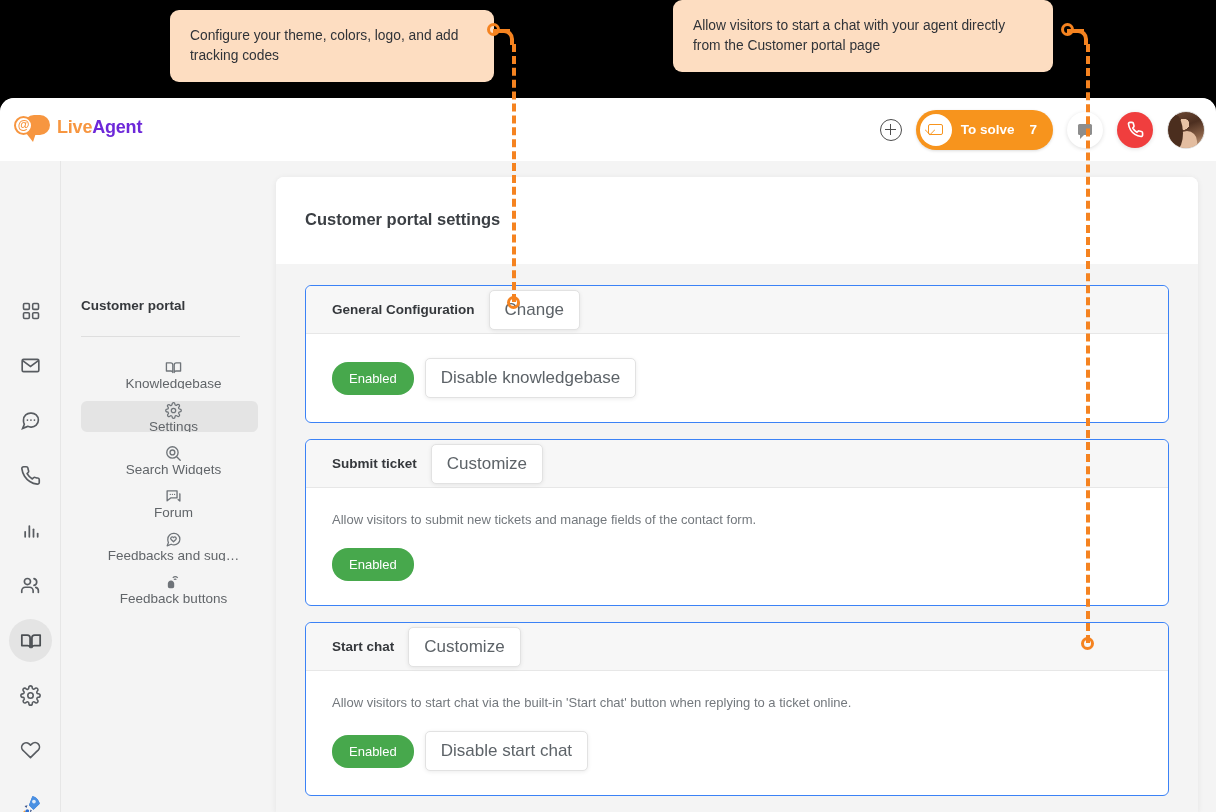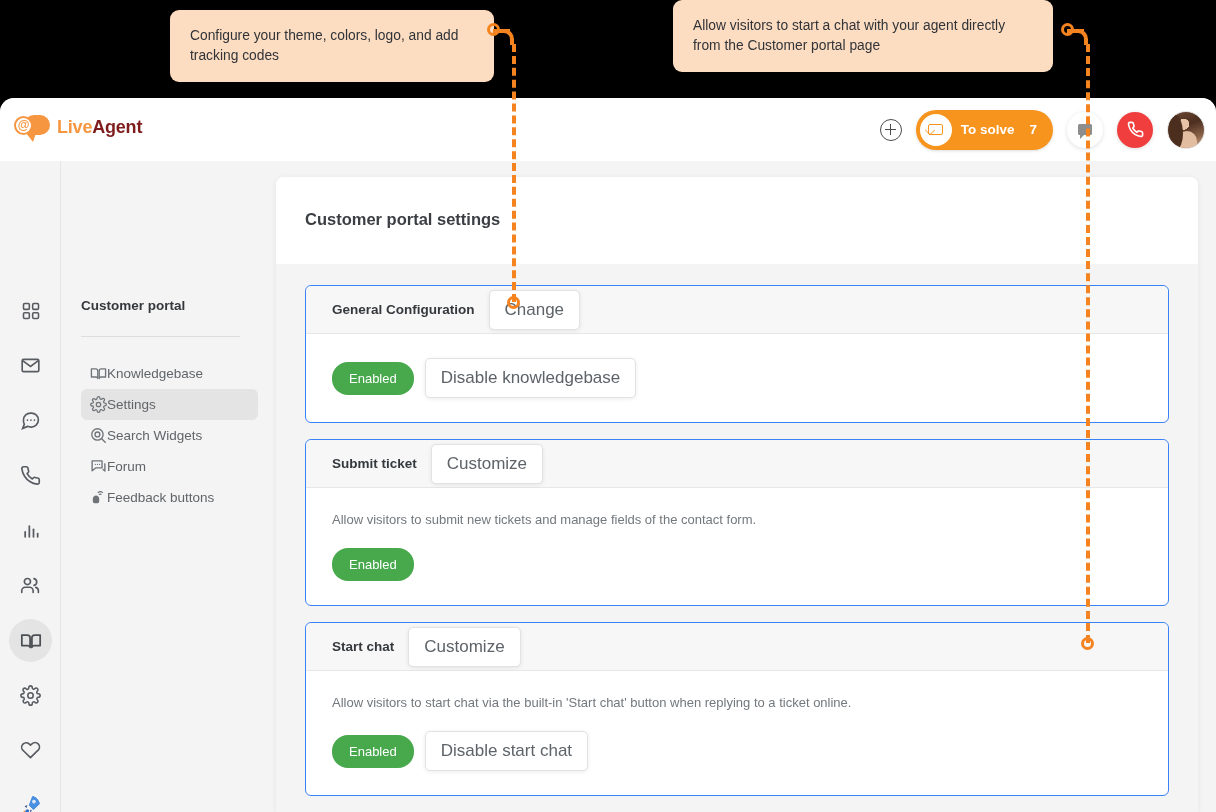--- a/index.html
+++ b/index.html
@@ -50,21 +50,21 @@
     position: absolute; left: 0; top: 2px;
     width: 19px; height: 19px;
     border: 2.2px solid #f79640; border-radius: 50%;
     background: #fff;
     font-size: 12px; font-weight: bold; color: #f79640;
     line-height: 15px; text-align: center;
     z-index: 2;
   }
   .logo-text { font-size: 18px; letter-spacing: -0.2px; }
   .logo-text .t1 { color: #f79640; font-weight: bold; }
-  .logo-text .t2 { color: #7f1d1d; font-weight: bold; }
+  .logo-text .t2 { color: #6d28d9; font-weight: bold; }
 
   .topbar-right {
     position: absolute; right: 11px; top: 0;
     height: 63px; display: flex; align-items: center; gap: 14px;
   }
   .plus-btn {
     width: 22px; height: 22px; border-radius: 50%;
     border: 1.6px solid #4d4d4d; position: relative; cursor: pointer;
   }
   .plus-btn:before, .plus-btn:after {
@@ -160,21 +160,22 @@
   .subnav-divider {
     position: absolute; left: 20px; top: 175px;
     width: 159px; height: 1px; background: #dedede;
   }
   .subnav-list { position: absolute; left: 20px; top: 197px; width: 177px; }
   .subnav-item {
     display: flex; align-items: center; 
     height: 31px; padding-left: 8px;
     border-radius: 6px; cursor: pointer;
     color: #616569; font-size: 13.5px;
-    margin-bottom: 0px;
+    margin-bottom: 12px;
+    flex-direction: column;
   }
   .subnav-item.active { background: #e4e4e4; }
   .subnav-icon { width: 18px; height: 18px; display: flex; align-items: center; justify-content: center; flex: 0 0 18px; }
   .subnav-label { white-space: nowrap; overflow: hidden; }
   .splitter {
     position: absolute; left: 260px; top: 540px;
     width: 4px; height: 30px;
     border-left: 1.4px solid #d5d5d5;
     border-right: 1.4px solid #d5d5d5;
     cursor: col-resize;
@@ -455,20 +456,29 @@
               <path d="M3 4h14v10H8l-5 4z"></path>
               <circle cx="7.5" cy="9" r=".9" fill="#6f7479" stroke="none"></circle>
               <circle cx="10.5" cy="9" r=".9" fill="#6f7479" stroke="none"></circle>
               <circle cx="13.5" cy="9" r=".9" fill="#6f7479" stroke="none"></circle>
               <path d="M20 8.5h1v10l-3-2.5"></path>
             </svg>
           </span>
           <span class="subnav-label">Forum</span>
         </div>
 
+        <div class="subnav-item">
+          <span class="subnav-icon">
+            <svg width="17" height="17" viewBox="0 0 24 24" fill="none" stroke="#6f7479" stroke-width="1.8" stroke-linejoin="round">
+              <path d="M21 11.5a8 8 0 0 1-8.5 8 9 9 0 0 1-3.8-.8L3 21l1.9-4.7A8 8 0 0 1 4 11.5a8 8 0 0 1 8.5-8 8 8 0 0 1 8.5 8z"></path>
+              <path d="M15.3 9.1a2.1 2.1 0 0 0-3-.1l-.3.3-.3-.3a2.1 2.1 0 0 0-3 3l3.3 3.2 3.3-3.2a2.1 2.1 0 0 0 0-2.9z"></path>
+            </svg>
+          </span>
+          <span class="subnav-label">Feedbacks and sug…</span>
+        </div>
 
         <div class="subnav-item">
           <span class="subnav-icon">
             <svg width="17" height="17" viewBox="0 0 24 24" fill="none" stroke="#6f7479" stroke-width="1.8" stroke-linejoin="round">
               <path d="M18 5.5a5 5 0 0 0-7 0"></path>
               <path d="M16 8a2.4 2.4 0 0 0-3.4 0"></path>
               <path d="M4 13.5c0-2.5 2-4.5 4.5-4.5S13 11 13 13.5v4A2.5 2.5 0 0 1 10.5 20h-4A2.5 2.5 0 0 1 4 17.5z" fill="#6f7479" stroke="none"></path>
             </svg>
           </span>
           <span class="subnav-label">Feedback buttons</span>

